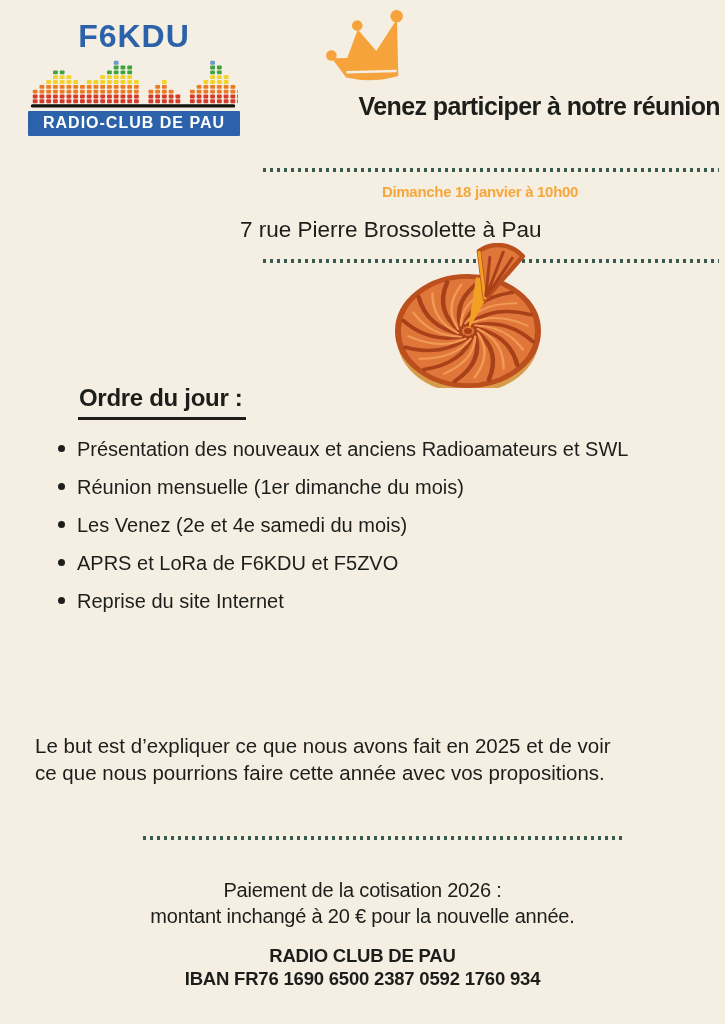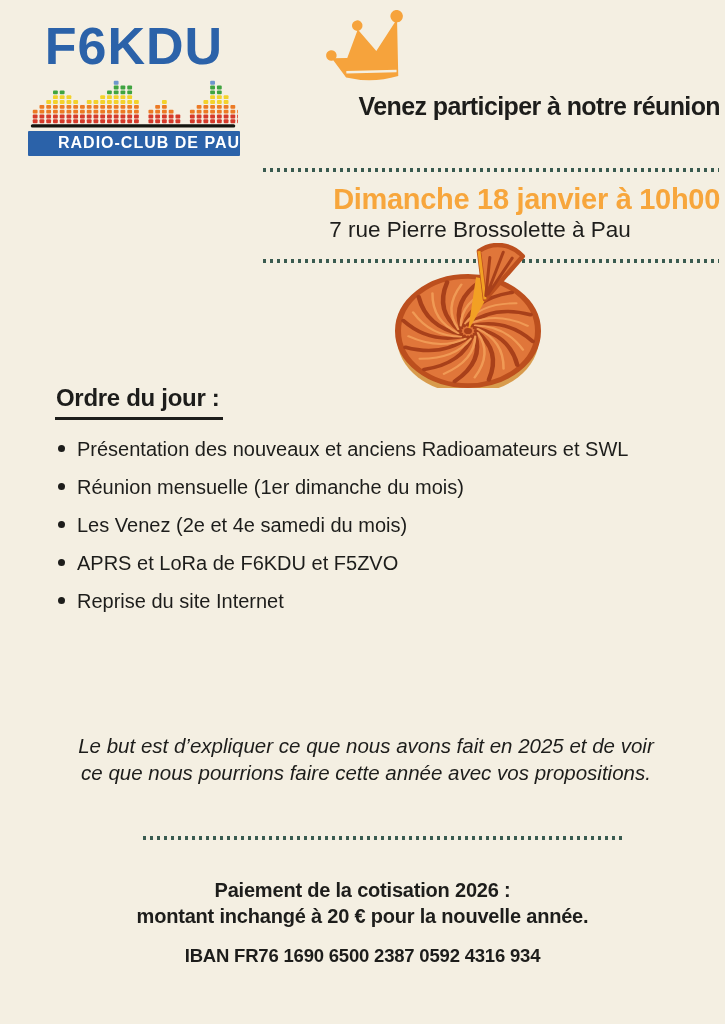--- a/index.html
+++ b/index.html
@@ -7,78 +7,78 @@
   }
   *{margin:0;padding:0;box-sizing:border-box;}
   body{background:#888;font-family:"Liberation Sans",sans-serif;}
   .page{
     position:relative;width:725px;height:1024px;margin:0 auto;
     background:var(--bg);overflow:hidden;color:var(--ink);
   }
   
   .logo{position:absolute;left:28px;top:20px;width:212px;text-align:center;}
   .logo-callsign{
-    font-size:52px;font-weight:800;color:var(--blue);letter-spacing:1px;line-height:1;
+    font-size:32px;font-weight:800;color:var(--blue);letter-spacing:1px;line-height:1;
   }
   .logo-eq{display:block;width:208px;height:54px;margin:3px auto 0;}
   .logo-banner{
     margin-top:2px;background:var(--blue);color:#fff;font-size:16px;font-weight:700;
-    letter-spacing:1px;padding:3px 0 4px;border-radius:1px;text-align:right;
+    letter-spacing:1px;padding:3px 0 4px;border-radius:1px;
   }
   
   .crown{position:absolute;left:318px;top:10px;width:96px;height:85px;}
   .main-title{
     position:absolute;left:240px;top:92px;width:480px;text-align:right;
     font-size:25px;line-height:1.12;font-weight:800;letter-spacing:-0.6px;
   }
   
   .rule{
     position:absolute;height:4px;
     background-image:repeating-linear-gradient(90deg,var(--dots) 0 3px,transparent 3px 7px);
   }
   .rule1{left:263px;top:168px;width:456px;}
   .rule2{left:263px;top:259px;width:456px;}
   .rule3{left:143px;top:836px;width:482px;}
   
   .event-date{
-    position:absolute;left:240px;top:183px;width:480px;text-align:right;
-    color:var(--accent);font-size:29px;font-weight:800;letter-spacing:-0.3px;
+    position:absolute;left:240px;top:183px;width:480px;text-align:center;
+    color:var(--accent);font-size:15px;font-weight:800;letter-spacing:-0.3px;
   }
   .event-address{
-    position:absolute;left:240px;top:217px;width:480px;text-align:center;
+    position:absolute;left:240px;top:217px;width:480px;text-align:left;
     font-size:22.5px;font-weight:400;
   }
   
   .galette{position:absolute;left:388px;top:243px;width:170px;height:145px;}
   
   .agenda-heading{
     position:absolute;left:55px;top:384px;font-size:24px;font-weight:800;
     letter-spacing:-0.3px;
   }
-  .agenda-heading span{display:inline-block;border-bottom:3px solid var(--ink);padding:0 3px 5px 1px;}
+  .agenda-heading span{display:inline-block;border-bottom:3px solid var(--ink);padding:0 3px 5px 1px;margin-left:23px;}
   .agenda-list{
     position:absolute;left:55px;top:433px;width:625px;list-style:none;
   }
   .agenda-list li{
     position:relative;padding-left:22px;margin-bottom:6px;
     font-size:20px;line-height:1.6;white-space:pre-line;
   }
   .agenda-list li::before{
     content:"";position:absolute;left:3px;top:12px;width:7px;height:7px;border-radius:50%;
     background:var(--ink);
   }
   
   .note{
     position:absolute;left:35px;top:732px;width:662px;
-    font-size:20.5px;font-style:italic;line-height:1.33;white-space:pre-line;text-align:center;
+    font-size:20.5px;line-height:1.33;white-space:pre-line;
   }
   
   .payment{
     position:absolute;left:0;top:878px;width:100%;text-align:center;
-    font-size:20px;font-weight:700;line-height:1.28;letter-spacing:-0.2px;
+    font-size:20px;font-weight:400;line-height:1.28;letter-spacing:-0.2px;
   }
   .bank{
     position:absolute;left:0;top:944px;width:100%;text-align:center;
     font-size:18.5px;font-weight:700;line-height:1.25;letter-spacing:-0.2px;
   }
 </style>
 </head>
 <body>
 
 <div class="page">
@@ -319,16 +319,17 @@
 ce que nous pourrions faire cette année  avec vos propositions.</p>
 
   <div class="rule rule3"></div>
 
   <div class="payment">
     <div>Paiement de la cotisation 2026 :</div>
     <div>montant inchangé à 20 € pour la nouvelle année.</div>
   </div>
 
   <div class="bank">
-    <div>IBAN FR76 1690 6500 2387 0592 4316 934</div>
+    <div>RADIO CLUB DE PAU</div>
+    <div>IBAN FR76 1690 6500 2387 0592 1760 934</div>
   </div>
 
 </div>
 
 </body></html>

